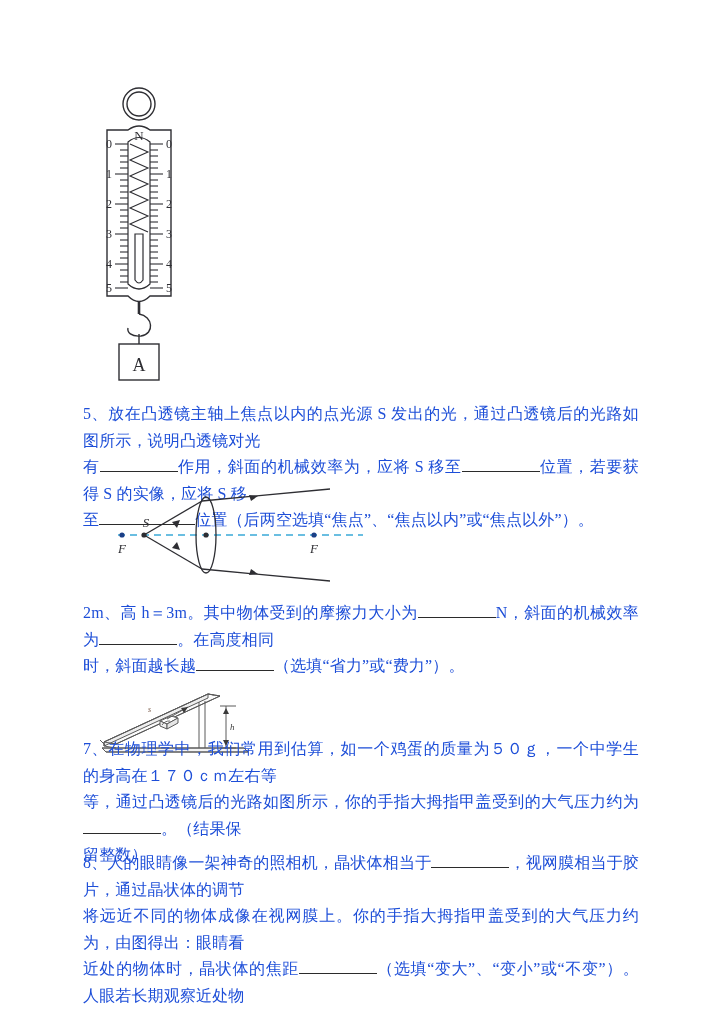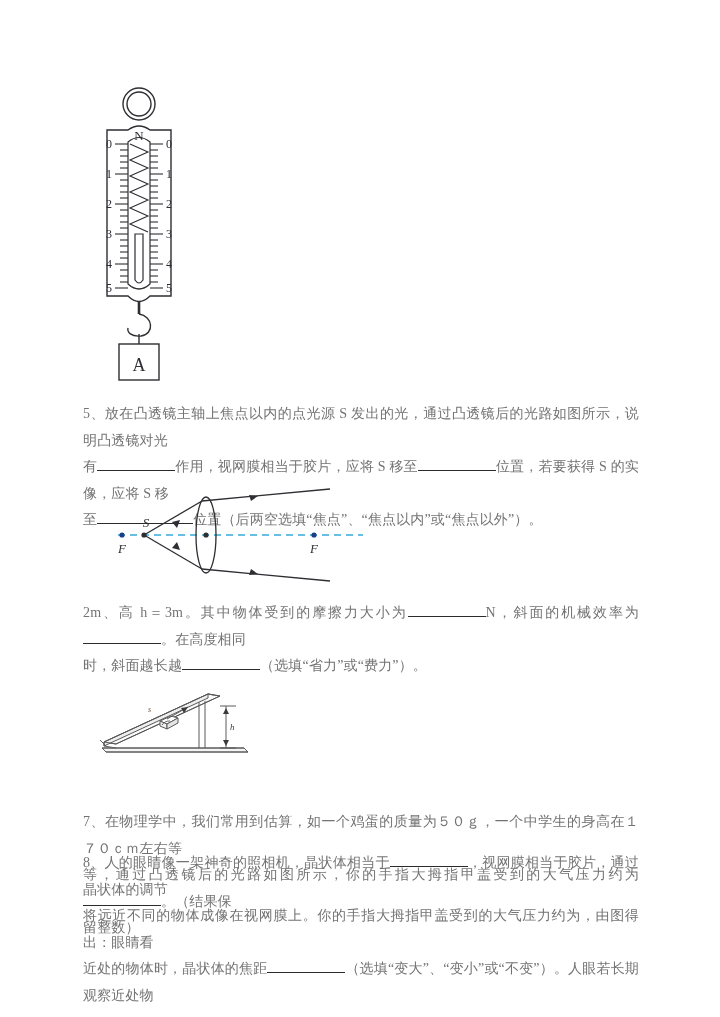--- a/index.html
+++ b/index.html
@@ -31,36 +31,36 @@
     width: 115px;
     height: 310px;
   }
   .fig-spring svg { display: block; }
 
   
   .qblock {
     position: absolute;
     left: 83px;
     width: 556px;
-    font-size: 14px;
+    font-size: 16px;
     line-height: 26.5px;
     letter-spacing: 0.15px;
     text-align: justify;
-    color: #737373;
+    color: #1d4ed8;
   }
   .blank {
     display: inline-block;
     border-bottom: 1px solid #2b2b2b;
     vertical-align: baseline;
   }
   .b-lg { width: 78px; }
 
   #q5 { top: 401px; }
   #q6 { top: 600px; }
-  #q7 { top: 809px; }
+  #q7 { top: 736px; }
   #q8 { top: 850px; }
 
   
   .fig-lens {
     position: absolute;
     left: 118px;
     top: 487px;
     width: 300px;
     height: 96px;
   }
@@ -177,21 +177,21 @@
 
       <g>
         <rect x="24" y="262" width="40" height="36" fill="none" stroke="#2e2e33" stroke-width="1.4"></rect>
         <text x="44" y="289" text-anchor="middle" font-family="Liberation Serif, serif" font-size="18" fill="#2e2e33">A</text>
       </g>
     </svg>
   </div>
 
   <div class="qblock" id="q5">
     <div>5、放在凸透镜主轴上焦点以内的点光源 S 发出的光，通过凸透镜后的光路如图所示，说明凸透镜对光</div>
-    <div><span>有</span><span class="blank b-lg"></span><span>作用，视网膜相当于胶片，应将 S 移至</span><span class="blank b-lg"></span><span>位置，若要获得 S 的实像，应将 S 移</span></div>
+    <div><span>有</span><span class="blank b-lg"></span><span>作用，斜面的机械效率为，应将 S 移至</span><span class="blank b-lg"></span><span>位置，若要获得 S 的实像，应将 S 移</span></div>
     <div><span>至</span><span class="blank" style="width:96px"></span><span>位置（后两空选填“焦点”、“焦点以内”或“焦点以外”）。</span></div>
   </div>
 
   <div class="fig-lens">
     <svg width="300" height="96" viewBox="0 0 300 96" xmlns="http://www.w3.org/2000/svg">
 
       <line x1="0" y1="48" x2="245" y2="48" stroke="#3aa9d8" stroke-width="1.6" stroke-dasharray="7,5"></line>
 
       <ellipse cx="88" cy="48" rx="10" ry="38" fill="none" stroke="#2e2e33" stroke-width="1.3"></ellipse>
 

